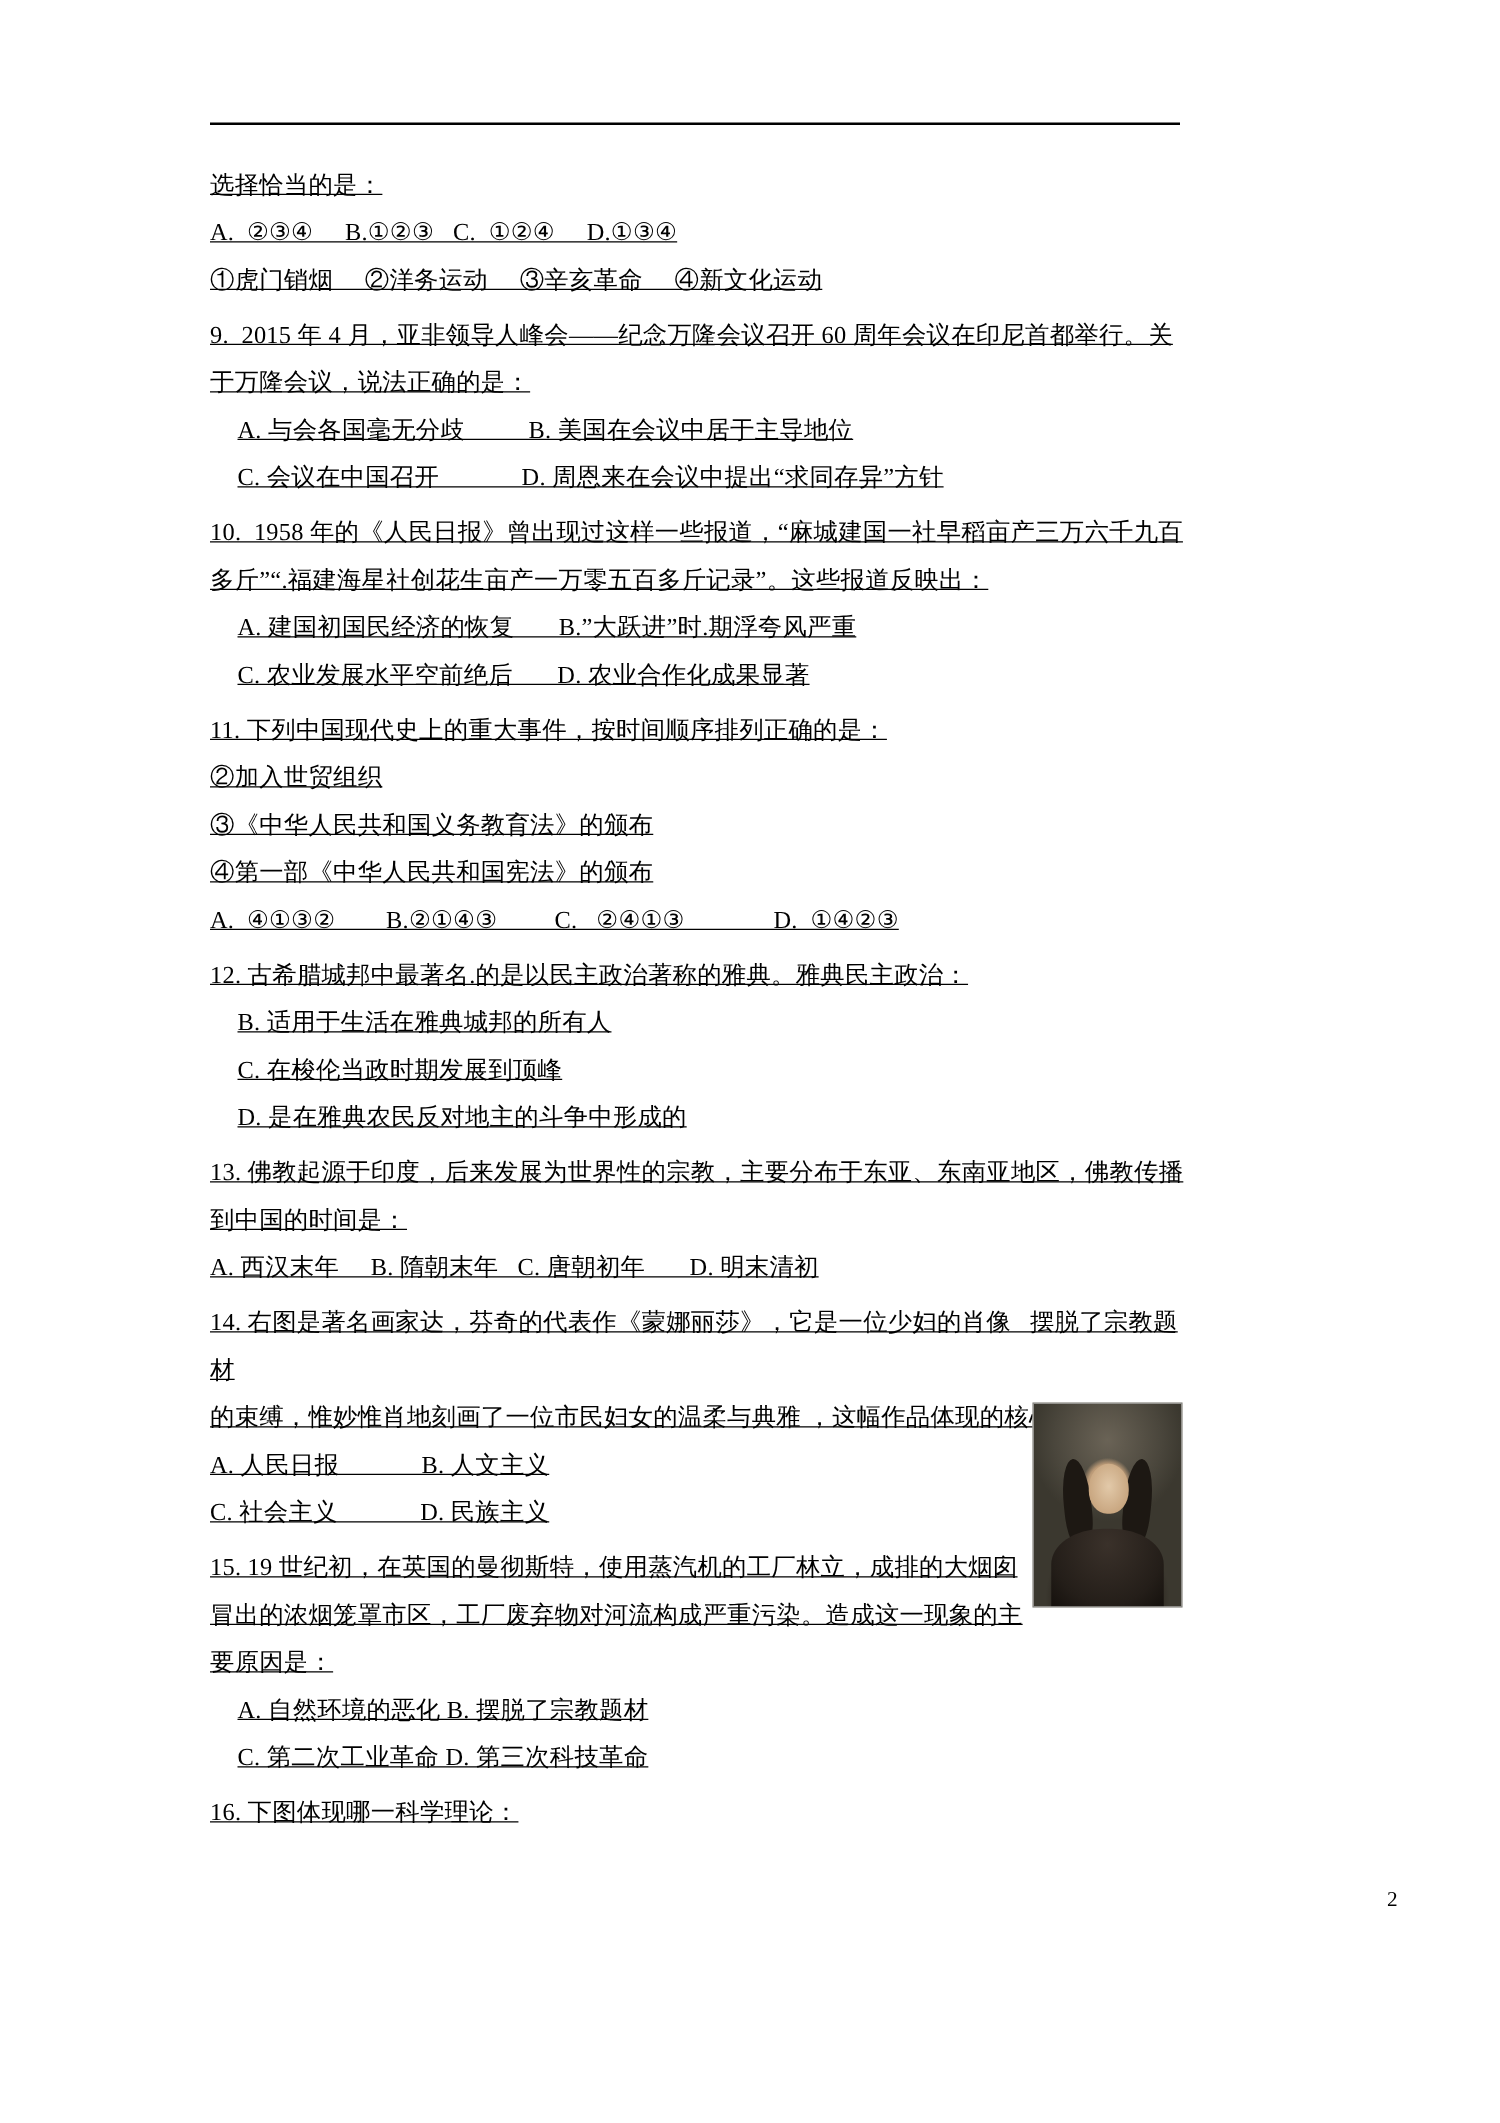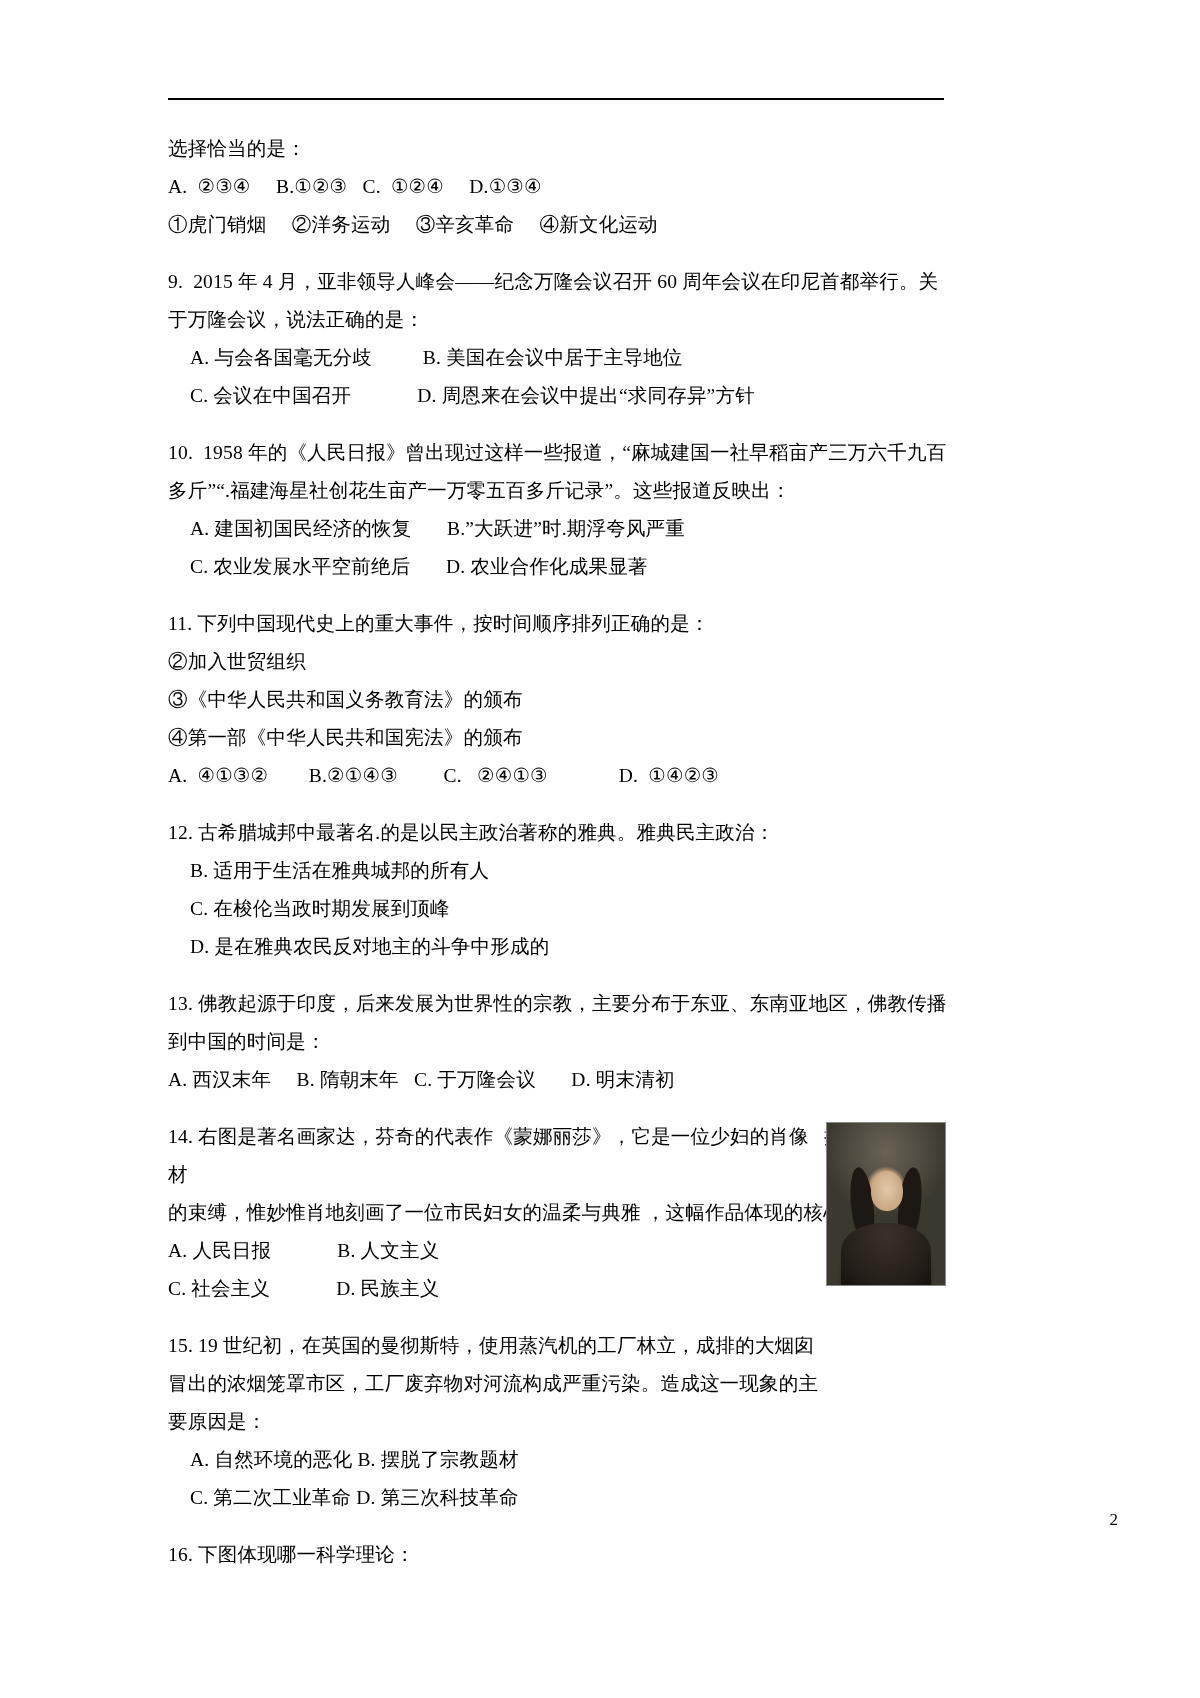--- a/index.html
+++ b/index.html
@@ -27,29 +27,30 @@
     top: 98px;
     width: 776px;
     height: 0;
     border-top: 2px solid #000;
   }
   .content {
     position: absolute;
     left: 168px;
     top: 130px;
     width: 780px;
+    text-decoration: underline;
   }
   .line {
     font-size: 19.5px;
     line-height: 38px;
     letter-spacing: 0.2px;
     white-space: pre-wrap;
   }
   .indent-1 { padding-left: 22px; }
-  .q { margin-top: 19px; }
+  .q { margin-top: 6px; }
   .page-number {
     position: absolute;
     right: 82px;
     top: 1510px;
     font-size: 17px;
     font-family: "Liberation Serif", serif;
   }
   .figure-mona {
     position: absolute;
     left: 826px;
@@ -121,21 +122,21 @@
     <div class="line">②加入世贸组织</div>
     <div class="line">③《中华人民共和国义务教育法》的颁布</div>
     <div class="line">④第一部《中华人民共和国宪法》的颁布</div>
     <div class="line">A.  ④①③②        B.②①④③         C.   ②④①③              D.  ①④②③</div>
     <div class="line q">12. 古希腊城邦中最著名.的是以民主政治著称的雅典。雅典民主政治：</div>
     <div class="line indent-1">B. 适用于生活在雅典城邦的所有人</div>
     <div class="line indent-1">C. 在梭伦当政时期发展到顶峰</div>
     <div class="line indent-1">D. 是在雅典农民反对地主的斗争中形成的</div>
     <div class="line q">13. 佛教起源于印度，后来发展为世界性的宗教，主要分布于东亚、东南亚地区，佛教传播</div>
     <div class="line">到中国的时间是：</div>
-    <div class="line">A. 西汉末年     B. 隋朝末年   C. 于万隆会议       D. 明末清初</div>
+    <div class="line">A. 西汉末年     B. 隋朝末年   C. 唐朝初年       D. 明末清初</div>
     <div class="line q">14. 右图是著名画家达，芬奇的代表作《蒙娜丽莎》，它是一位少妇的肖像   摆脱了宗教题材</div>
     <div class="line">的束缚，惟妙惟肖地刻画了一位市民妇女的温柔与典雅 ，这幅作品体现的核心思想是：</div>
     <div class="line">A. 人民日报             B. 人文主义</div>
     <div class="line">C. 社会主义             D. 民族主义</div>
     <div class="line q">15. 19 世纪初，在英国的曼彻斯特，使用蒸汽机的工厂林立，成排的大烟囱</div>
     <div class="line">冒出的浓烟笼罩市区，工厂废弃物对河流构成严重污染。造成这一现象的主</div>
     <div class="line">要原因是：</div>
     <div class="line indent-1">A. 自然环境的恶化 B. 摆脱了宗教题材</div>
     <div class="line indent-1">C. 第二次工业革命 D. 第三次科技革命</div>
     <div class="line q">16. 下图体现哪一科学理论：</div>

